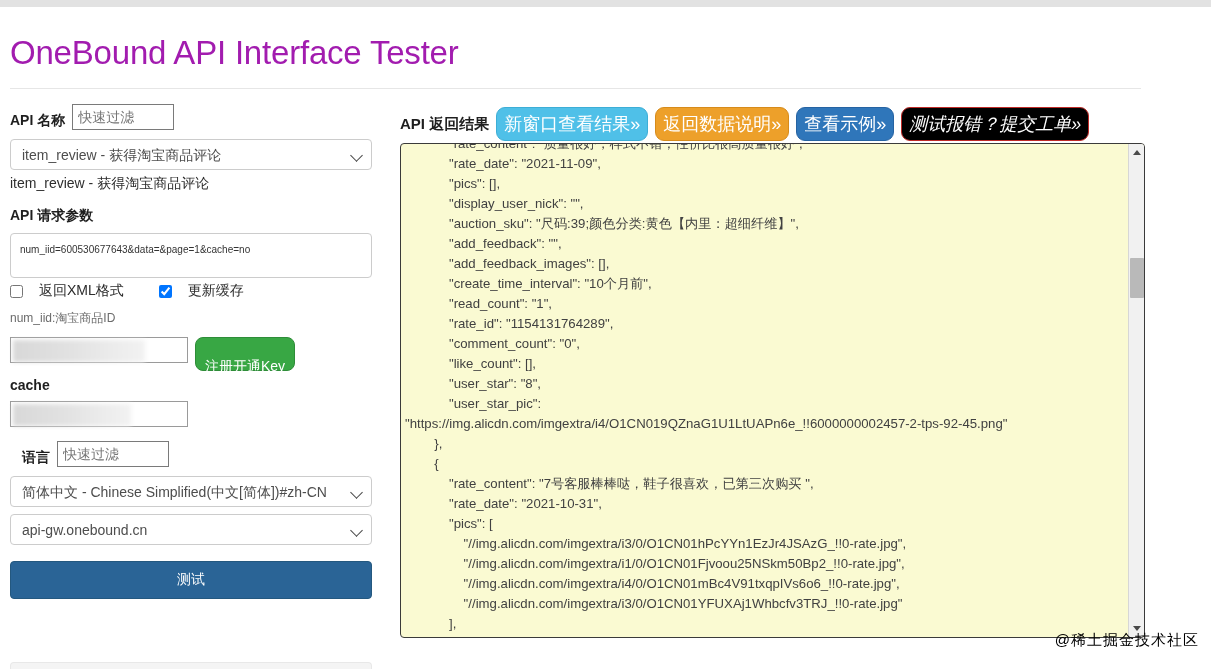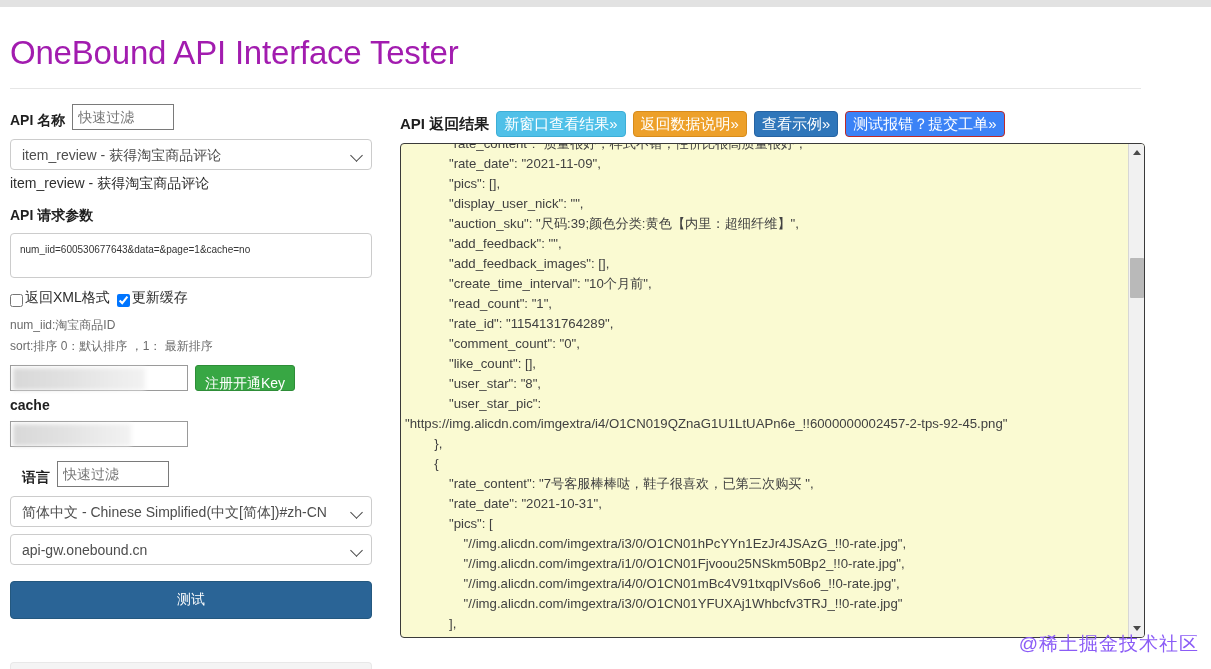--- a/index.html
+++ b/index.html
@@ -69,42 +69,42 @@
 
   .params-box {
     width:362px; height:45px; margin-top:8px;
     border:1px solid #ccc; border-radius:4px; background:#fff;
     padding:6px 9px; font-size:10px; color:#333;
     font-family:"Liberation Sans", sans-serif;
     resize:none; overflow:hidden; line-height:20px;
     outline:none;
   }
 
-  .chk-row { display:flex; align-items:flex-end; margin-top:7px; font-size:14px; color:#2b2b2b; }
+  .chk-row { display:flex; align-items:center; font-size:14px; color:#2b2b2b;gap:14px; }
   .chk-row input[type=checkbox]{ margin:0 2px 0 0; width:13px; height:13px; }
   .chk-row .gap { display:inline-block; width:7px; }
 
   .hint { font-size:12px; color:#6b6b6b; margin-top:8px; line-height:21px; }
   .hint div { white-space:nowrap; }
 
   .key-row { display:flex; align-items:flex-start; margin-top:8px; }
   .redact-field {
     position:relative; width:178px; height:26px;
     border:1px solid #9a9a9a; background:#fff;
   }
   .redact-fill {
     position:absolute; left:2px; top:2px; width:132px; height:22px;
     background:linear-gradient(90deg,#d8d8d8 0%,#e2e2e2 45%,#eaeaea 70%,#f2f2f2 100%);
     filter:blur(2.2px);
   }
   .redact-fill.small { width:118px; }
 
   .reg-key-btn {
-    margin-left:7px; height:26px; padding:5px 9px;
-    background:#38a744; border:1px solid #2e8d38; border-radius:3px;
+    margin-left:7px; height:26px; padding:16px 9px;
+    background:#38a744; border:1px solid #2e8d38; border-radius:8px;
     color:#fff; font-size:14px; line-height:24px; white-space:nowrap;
     cursor:pointer;
   }
 
   .test-btn {
     width:362px; height:38px; margin-top:16px;
     background:#2a6496; border:1px solid #24587f; border-radius:4px;
     color:#fff; font-size:14px; cursor:pointer;
   }
 
@@ -114,28 +114,28 @@
     border-radius:4px 4px 0 0;
   }
 
   
   .right-col { position:absolute; left:400px; top:112px; width:801px; }
 
   .res-head { display:flex; align-items:center; gap:7px; height:24px; }
   .res-title { font-size:15px; font-weight:bold; color:#1f1f1f; white-space:nowrap; }
 
   .pill {
-    height:26px; line-height:20px; padding:0 7px;
-    border-radius:4px; font-size:15px; color:#fff;
+    height:34px; line-height:20px; padding:0 7px;
+    border-radius:9px; font-size:18px; color:#fff;
     white-space:nowrap; cursor:pointer; border:1px solid rgba(0,0,0,0.12);
   }
   .pill.blue-l { background:#4fc0e8; border-color:#3daed6; }
   .pill.orange { background:#eda02a; border-color:#d68b1b; }
   .pill.blue-d { background:#2f76ba; border-color:#2663a2; }
-  .pill.red    { background:#3b82f6; border-color:#bf2a27; }
+  .pill.red    { background:#000000; border-color:#bf2a27;font-style:italic; }
 
   .result-wrap {
     position:relative; margin-top:7px;
     width:745px; height:495px;
     background:#fafad2; border:1px solid #3a3a3a; border-radius:4px;
     overflow:hidden;
   }
   .result-inner {
     position:absolute; left:0; top:0; right:16px; bottom:0;
     padding:0; overflow:hidden;
@@ -162,21 +162,21 @@
   }
   .sb-arrow.up:before { border-bottom:5px solid #4a4a4a; }
   .sb-arrow.down:before { border-top:5px solid #4a4a4a; }
   .sb-thumb {
     position:absolute; left:1px; width:14px; top:120px; height:40px;
     background:#b9b9b9; border-radius:1px; cursor:grab;
   }
 
   .watermark {
     position:absolute; right:12px; top:631px;
-    font-size:19px; color:#8b5cf6; white-space:nowrap; letter-spacing:1px;
+    font-size:15px; color:#000000; white-space:nowrap; letter-spacing:1px;
   }
 </style>
 </head>
 <body>
 
 <div id="page">
 
   <div class="topbar"></div>
 
   <div class="page-title">OneBound API Interface Tester</div>
@@ -202,21 +202,20 @@
     <div class="chk-row">
       <input type="checkbox" style="">
       <span>返回XML格式</span>
       <span class="gap"></span>
       <input type="checkbox" checked="" style="">
       <span>更新缓存</span>
     </div>
 
     <div class="hint">
       <div>num_iid:淘宝商品ID</div>
-      <div>sort:排序 0：默认排序 ，1： 最新排序</div>
     </div>
 
     <div class="key-row">
       <div class="redact-field">
         <div class="redact-fill"></div>
       </div>
       <button class="reg-key-btn">注册开通Key</button>
     </div>
 
     <div class="sec-label" style="margin-top:6px;">cache</div>

